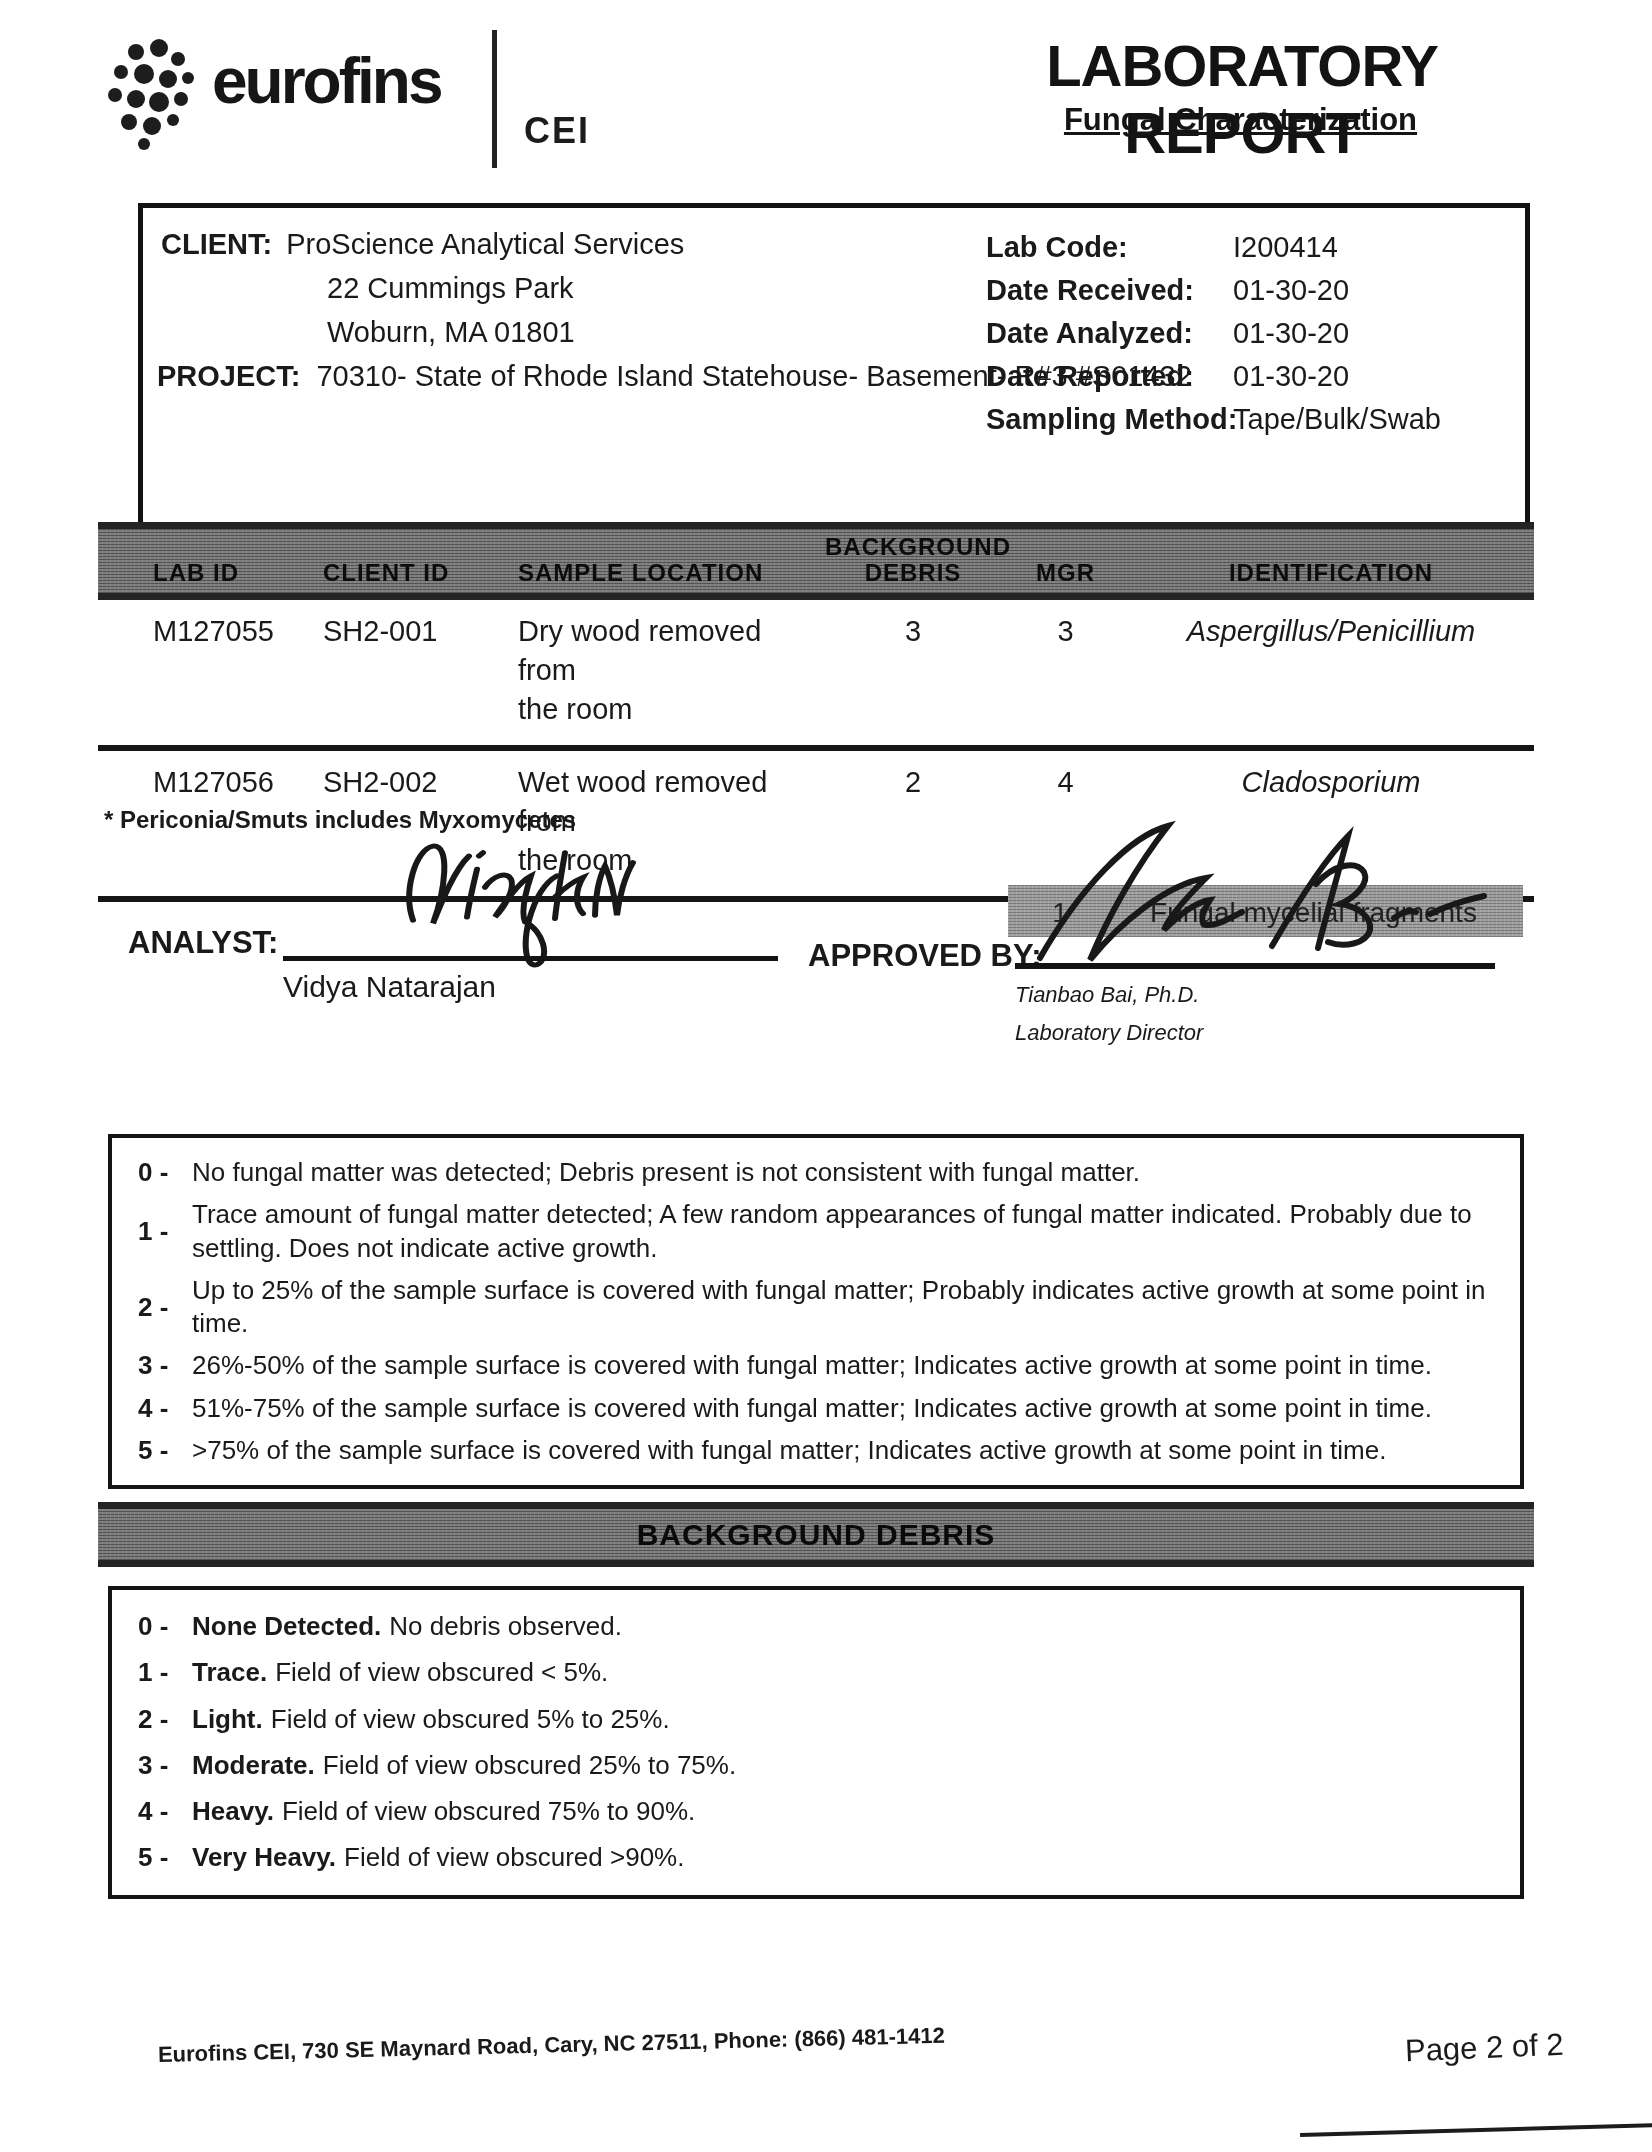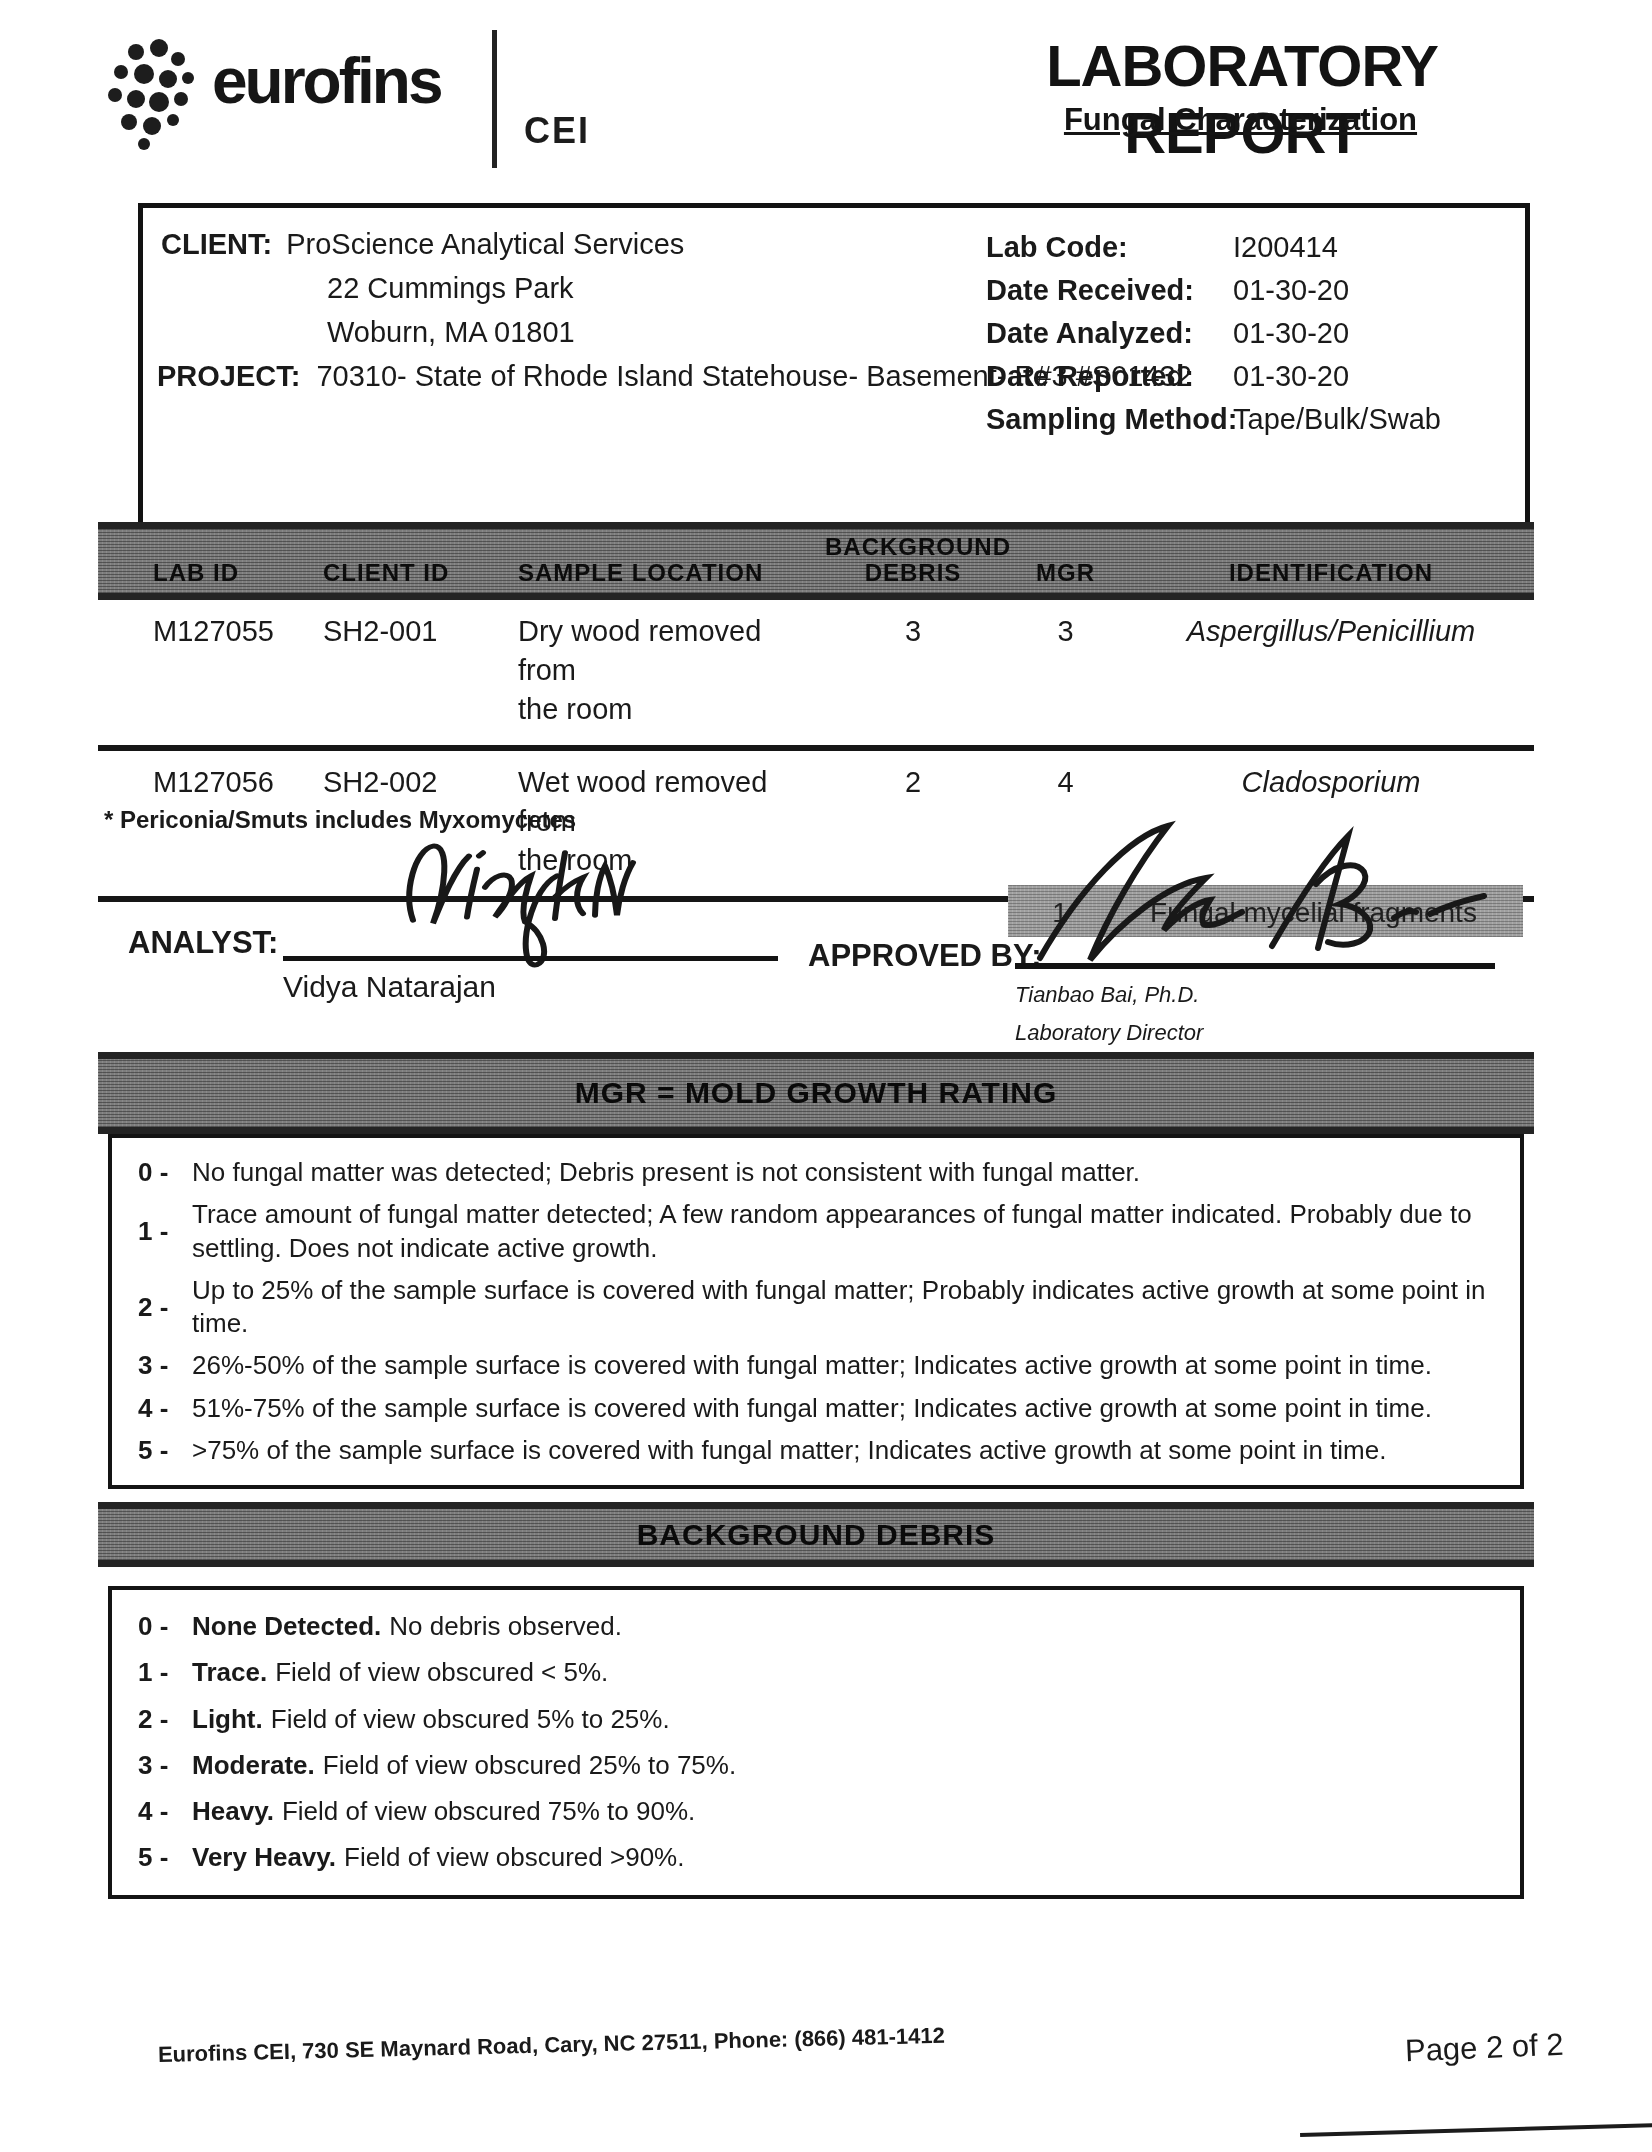--- a/index.html
+++ b/index.html
@@ -209,23 +209,20 @@
       <path d="M420 96 C436 88 456 82 474 78"></path>
     </svg>
   </div>
   <div class="approved-label">APPROVED BY:</div>
   <div class="approver-line"></div>
   <div class="approver-block">
     <div>Tianbao Bai, Ph.D.</div>
     <div>Laboratory Director</div>
   </div>
 
-  <div class="mgr-bar halftone">
-    <span class="bar-title">MGR = MOLD GROWTH RATING</span>
-  </div>
   <div class="mgr-box">
     <div class="r-item">
       <span class="r-num">0 -</span>
       <span class="r-text">No fungal matter was detected; Debris present is not consistent with fungal matter.</span>
     </div>
     <div class="r-item">
       <span class="r-num">1 -</span>
       <span class="r-text">Trace amount of fungal matter detected; A few random appearances of fungal matter indicated. Probably due to settling. Does not indicate active growth.</span>
     </div>
     <div class="r-item">

